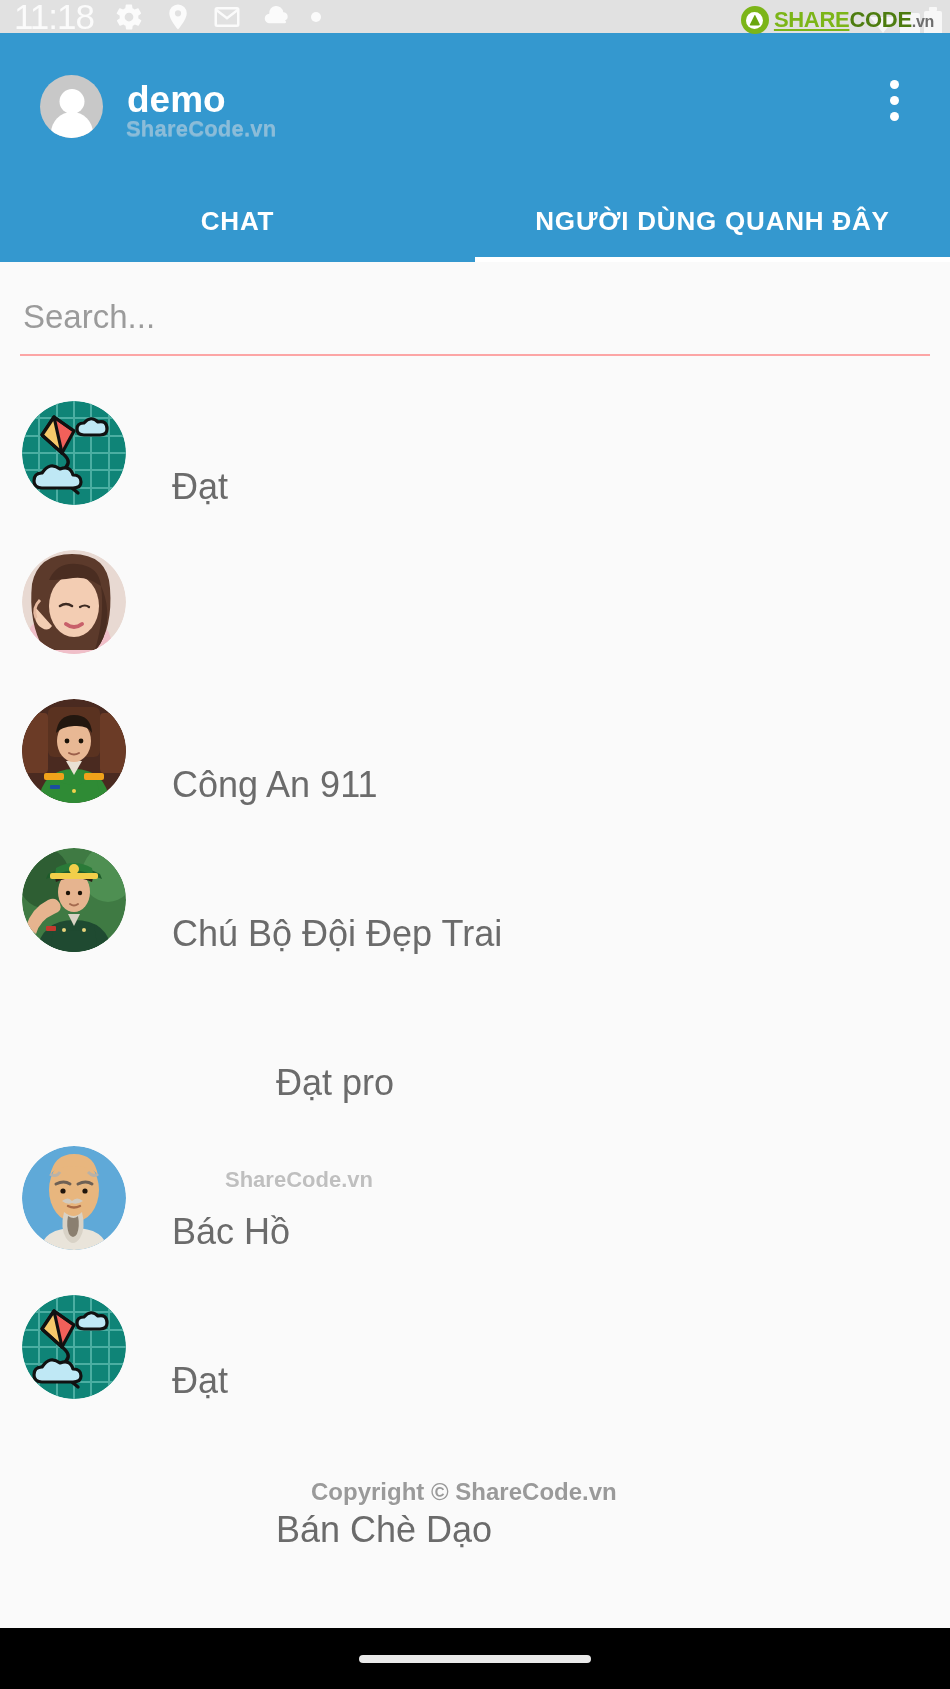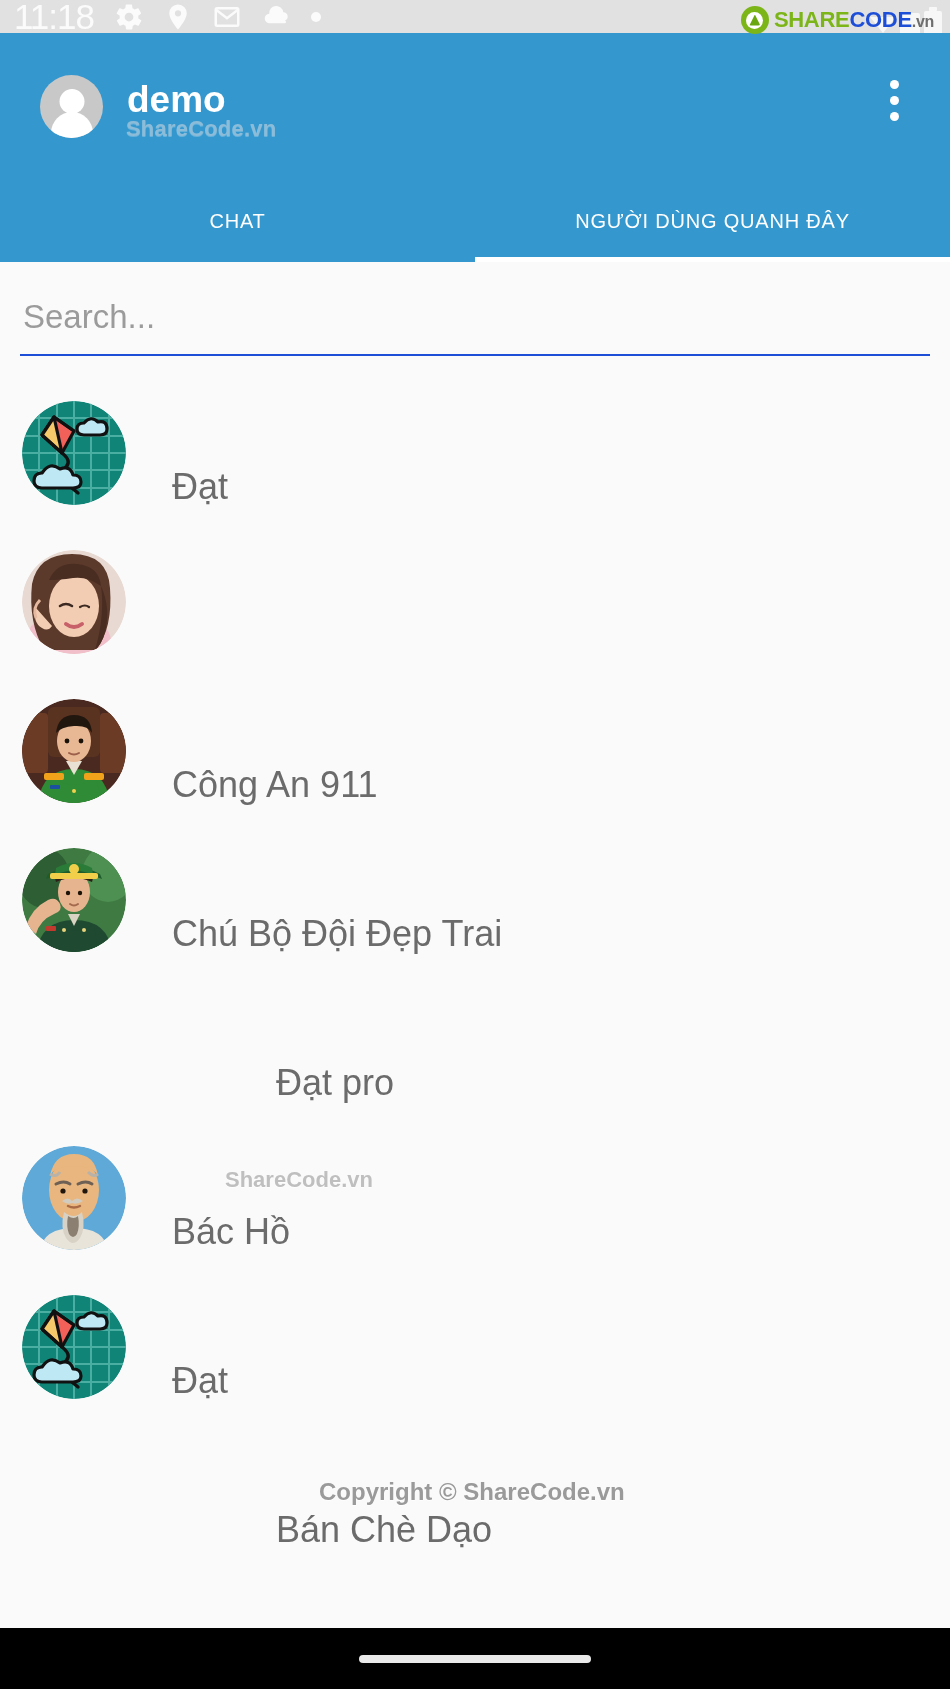--- a/index.html
+++ b/index.html
@@ -56,22 +56,22 @@
   .sc-mark:after{
     content:"";width:17px;height:17px;border-radius:50%;
     background:#fff;
   }
   .sc-mark:before{
     content:"";position:absolute;width:11px;height:11px;
     background:#6aa60f;border-radius:2px;z-index:2;
     clip-path:polygon(50% 0,100% 100%,0 100%);
   }
   .sc-text{ font-size:22px;font-weight:bold;letter-spacing:-.3px;line-height:1; }
-  .sc-green{ color:#7cb518; }
-  .sc-gray{ color:#1d4ed8; }
+  .sc-green{ color:#7cb518;text-decoration:underline; }
+  .sc-gray{ color:#4d7c0f; }
   .sc-vn{ color:#6e6e6e; font-size:16px; }
 
   
   .appbar{
     position:relative;
     width:950px; height:229px;
     background:#3498cf;
     display:flex; flex-direction:column;
   }
   .appbar-top{
@@ -109,39 +109,39 @@
   }
   .overflow-btn i{ width:9px;height:9px;border-radius:50%;background:#fff;display:block; }
 
   
   .tabs{
     display:flex; height:81px; width:100%;
     position:relative; align-items:center;
   }
   .tab{
     flex:1 1 50%; text-align:center;
-    color:#fff; font-size:20px; font-weight:normal;
+    color:#fff; font-size:26px; font-weight:bold;
     letter-spacing:.8px; cursor:pointer;
     display:flex;align-items:center;justify-content:center;
     height:100%;
   }
   .tab.active{ color:#ffffff; }
   .tab-indicator{
     position:absolute;bottom:0;height:5px;background:#ffffff;
     left:50%; width:50%;
   }
 
   
   .search-wrap{ padding:36px 20px 0 20px; background:#fafafa; }
   .search-input{
     width:100%; border:none; outline:none; background:transparent;
     font-family:"Liberation Sans", sans-serif;
     font-size:33px; color:#4a4a4a;
     padding:0 0 18px 3px;
-    border-bottom:2px solid #1d4ed8;
+    border-bottom:2px solid #fca5a5;
   }
   .search-input::placeholder{ color:#9b9b9b; }
 
   
   .user-list{ background:#fafafa; }
   .user-row{
     display:flex; align-items:flex-end;
     height:149px; padding-left:22px; cursor:pointer;
   }
   .ava{
@@ -158,21 +158,21 @@
   .user-row.noava .uname{ margin-left:150px; }
 
   
   .wm-mid{
     position:absolute; left:225px; top:1167px;
     font-size:22px;font-weight:bold;color:#bfbfbf;
     text-shadow:0 1px 0 rgba(255,255,255,.7);
     pointer-events:none; z-index:4;
   }
   .wm-bottom{
-    position:absolute; left:319px; top:1478px;
+    position:absolute; left:311px; top:1478px;
     font-size:24px;font-weight:bold;color:#9a9a9a;
     text-shadow:0 1px 0 rgba(255,255,255,.7);
     pointer-events:none; z-index:4;
   }
 
   
   .navbar{
     position:absolute;left:0;bottom:0;width:950px;height:61px;
     background:#000;display:flex;align-items:center;justify-content:center;
   }

